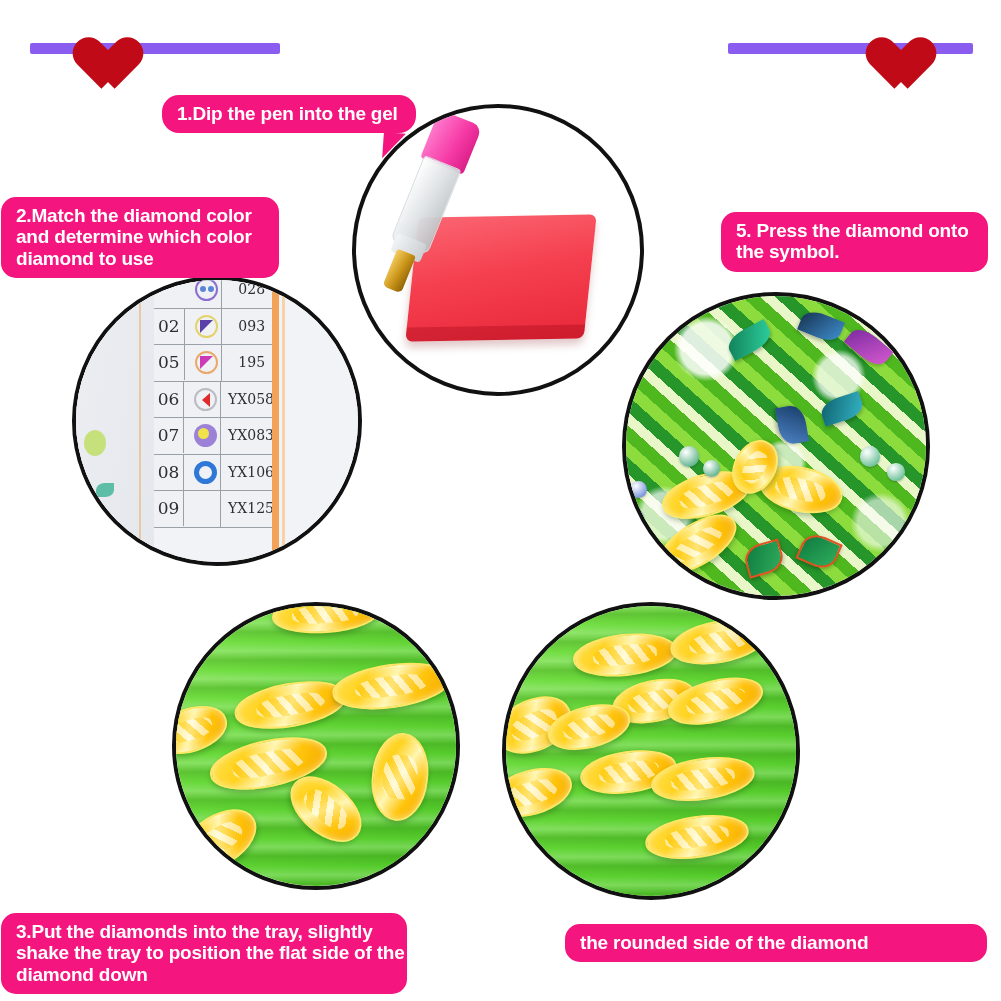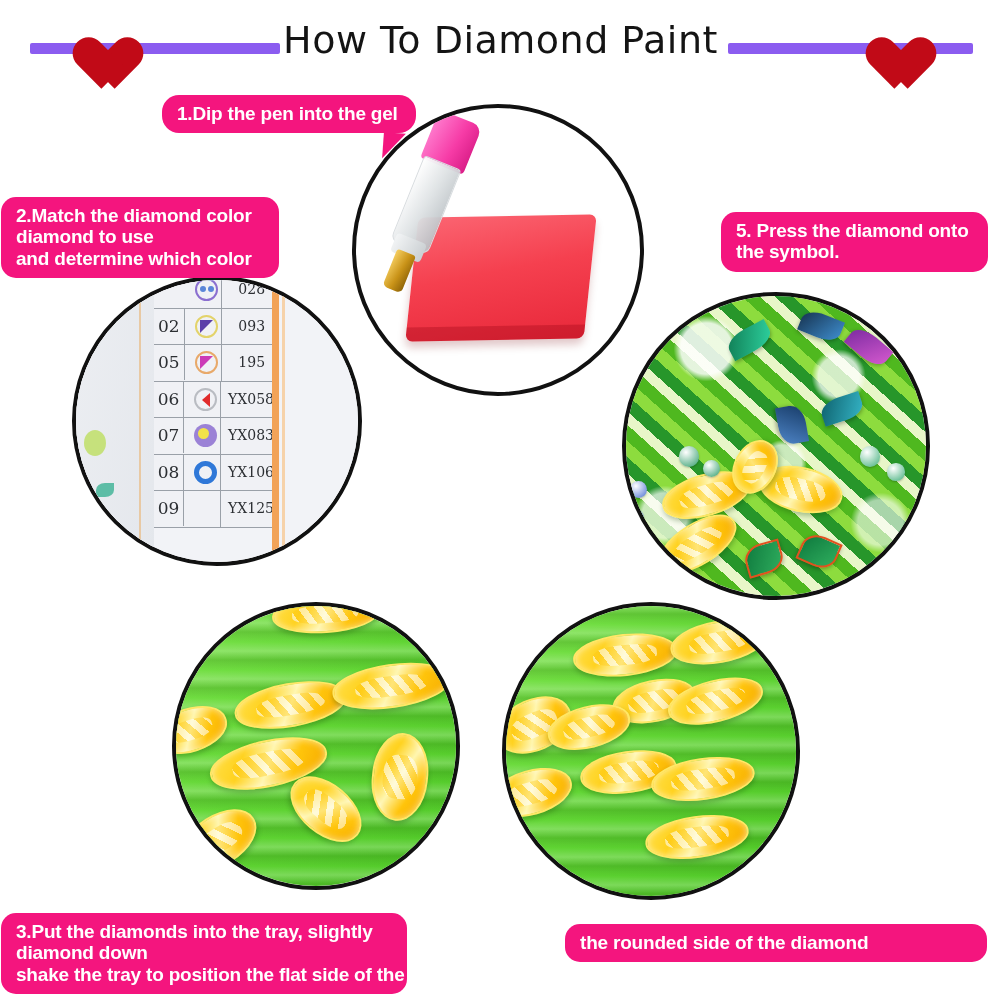--- a/index.html
+++ b/index.html
@@ -158,21 +158,20 @@
 
 <div id="header">
   <div class="bar" id="bar-left"></div>
   <div class="bar" id="bar-right"></div>
   <div class="heart" id="heart-left">
       <span></span>
     </div>
   <div class="heart" id="heart-right">
       <span></span>
     </div>
-  <div id="page-title">How To Diamond Paint</div>
 </div>
 
 <div class="circle" id="circle-1">
   <div class="gel-pad"></div>
   <div class="pen">
     <div class="pen-cap"></div>
     <div class="pen-body"></div>
     <div class="pen-collar"></div>
     <div class="pen-tip"></div>
   </div>
@@ -249,22 +248,22 @@
           <div class="c-sym"></div>
           <div class="c-code">YX125</div>
         </div>
       </div>
     <div class="chart-orange"></div>
     <div class="chart-orange2"></div>
   </div>
 </div>
 <div class="label" id="label-2">
   <span class="ln">2.Match the diamond color</span>
+  <span class="ln">and determine which color</span>
   <span class="ln">diamond to use</span>
-  <span class="ln">and determine which color</span>
 </div>
 
 <div class="circle" id="circle-5">
   <div class="mosaic">
     <div class="mgem" style="left:36%;top:16%;width:13%;height:7%;background:linear-gradient(120deg,#0f7a52,#2fd5a2);transform:rotate(-28deg);"></div>
     <div class="mgem" style="left:57%;top:12%;width:12%;height:7%;background:linear-gradient(120deg,#16324f,#3f8fd0);transform:rotate(22deg);"></div>
     <div class="mgem" style="left:70%;top:18%;width:13%;height:7%;background:linear-gradient(120deg,#7a2aa0,#d85bd0);transform:rotate(40deg);"></div>
     <div class="mgem" style="left:63%;top:36%;width:12%;height:7%;background:linear-gradient(120deg,#0d5f6b,#36b7c9);transform:rotate(-18deg);"></div>
     <div class="mgem" style="left:49%;top:40%;width:11%;height:8%;background:linear-gradient(120deg,#163a66,#4f86c8);transform:rotate(80deg);"></div>
     <div class="gem lens" style="left:17%;top:58%;width:26%;height:12%;transform:rotate(-16deg);"></div>
@@ -299,22 +298,22 @@
     <div class="gem lens" style="left:55%;top:24%;width:38%;height:14%;transform:rotate(-8deg);"></div>
     <div class="gem lens" style="left:-2%;top:38%;width:24%;height:14%;transform:rotate(-18deg);"></div>
     <div class="gem lens" style="left:16%;top:48%;width:38%;height:15%;transform:rotate(-12deg);"></div>
     <div class="gem lens" style="left:40%;top:62%;width:26%;height:16%;transform:rotate(40deg);"></div>
     <div class="gem lens" style="left:68%;top:46%;width:18%;height:28%;transform:rotate(6deg);"></div>
     <div class="gem lens" style="left:6%;top:72%;width:26%;height:16%;transform:rotate(-32deg);"></div>
   </div>
 </div>
 <div class="label" id="label-3">
   <span class="ln">3.Put the diamonds into the tray, slightly</span>
+  <span class="ln">shake the tray to position the flat side of the</span>
   <span class="ln">diamond down</span>
-  <span class="ln">shake the tray to position the flat side of the</span>
 </div>
 
 <div class="circle" id="circle-4">
   <div class="tray">
     <div class="gem lens" style="left:26%;top:14%;width:32%;height:13%;transform:rotate(-6deg);"></div>
     <div class="gem lens" style="left:56%;top:10%;width:30%;height:13%;transform:rotate(-10deg);"></div>
     <div class="gem lens" style="left:38%;top:28%;width:26%;height:13%;transform:rotate(-12deg);"></div>
     <div class="gem lens" style="left:55%;top:28%;width:30%;height:13%;transform:rotate(-14deg);"></div>
     <div class="gem lens" style="left:2%;top:34%;width:24%;height:16%;transform:rotate(-24deg);"></div>
     <div class="gem lens" style="left:18%;top:36%;width:26%;height:13%;transform:rotate(-14deg);"></div>

